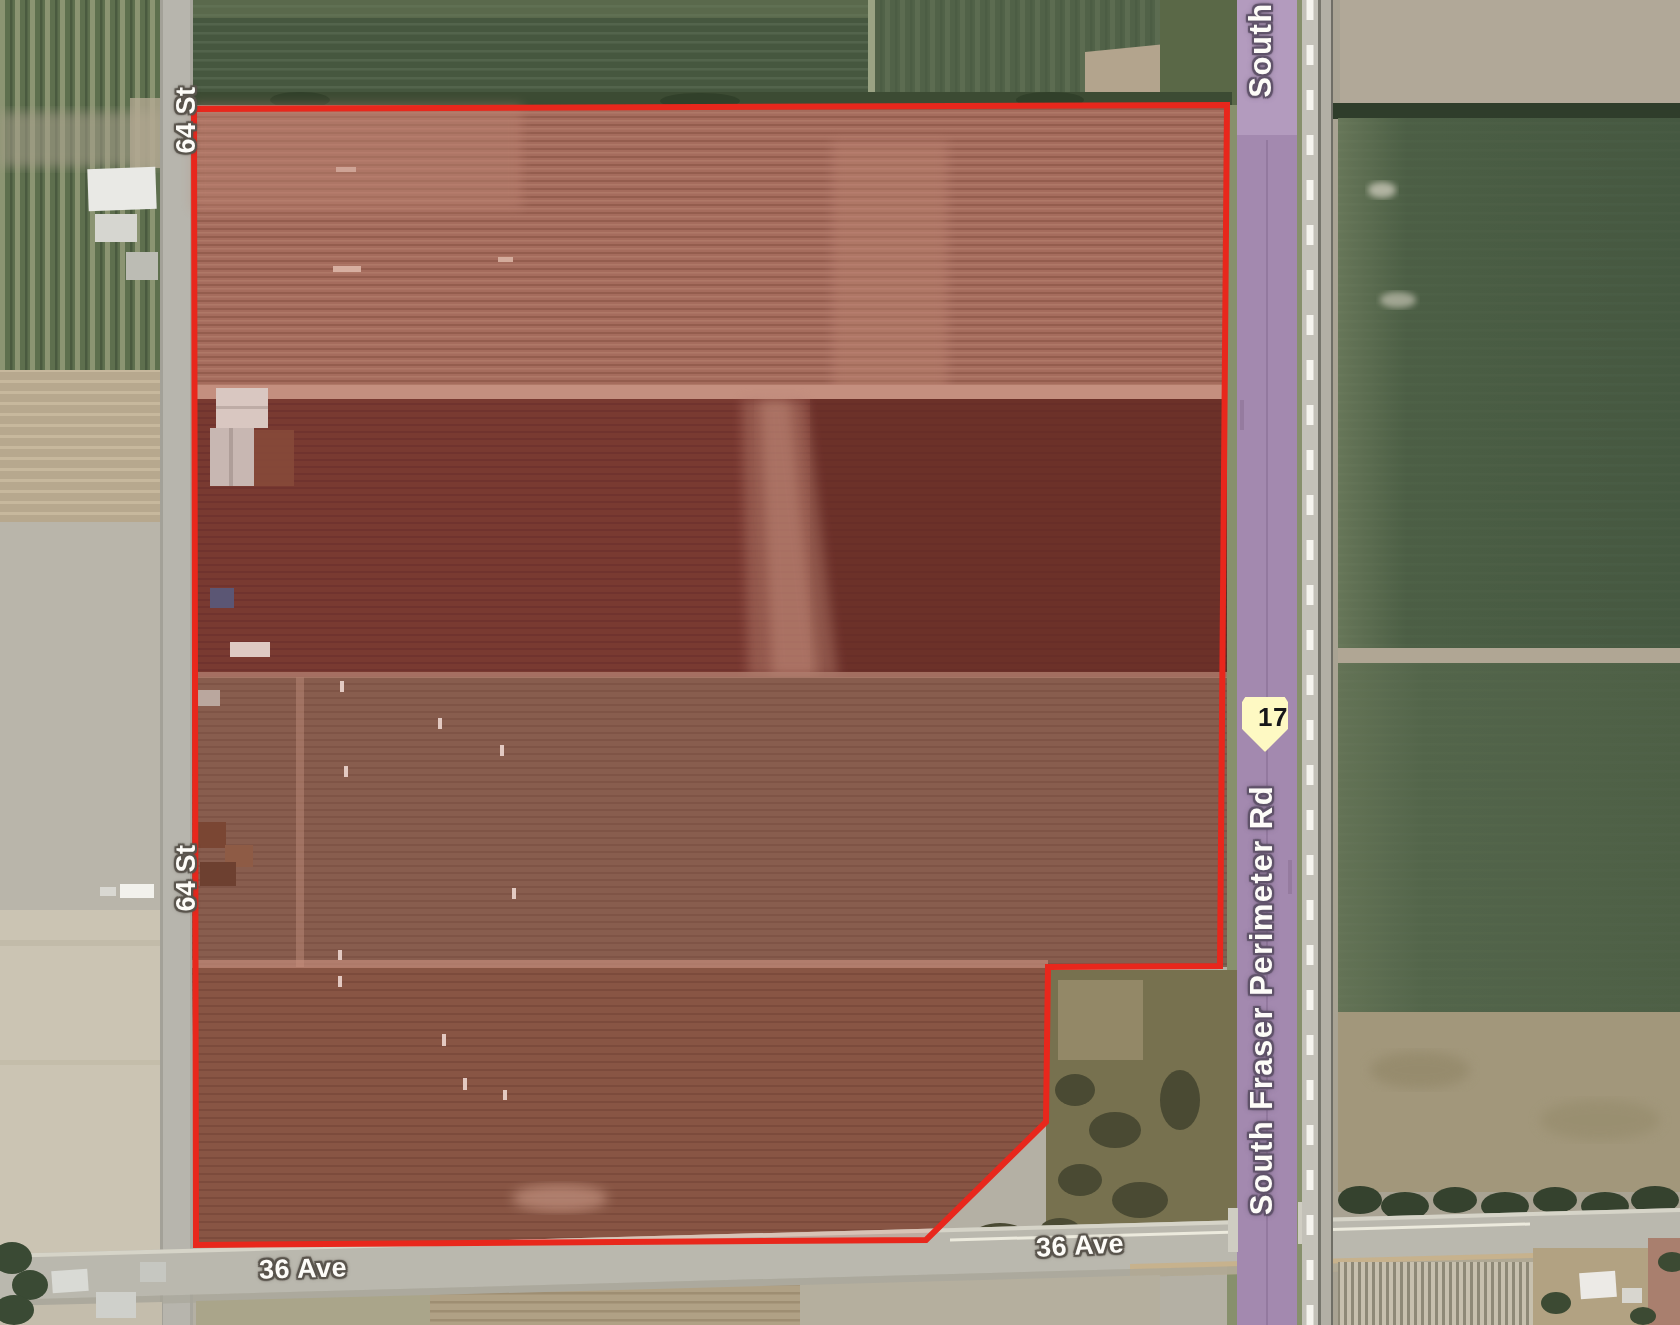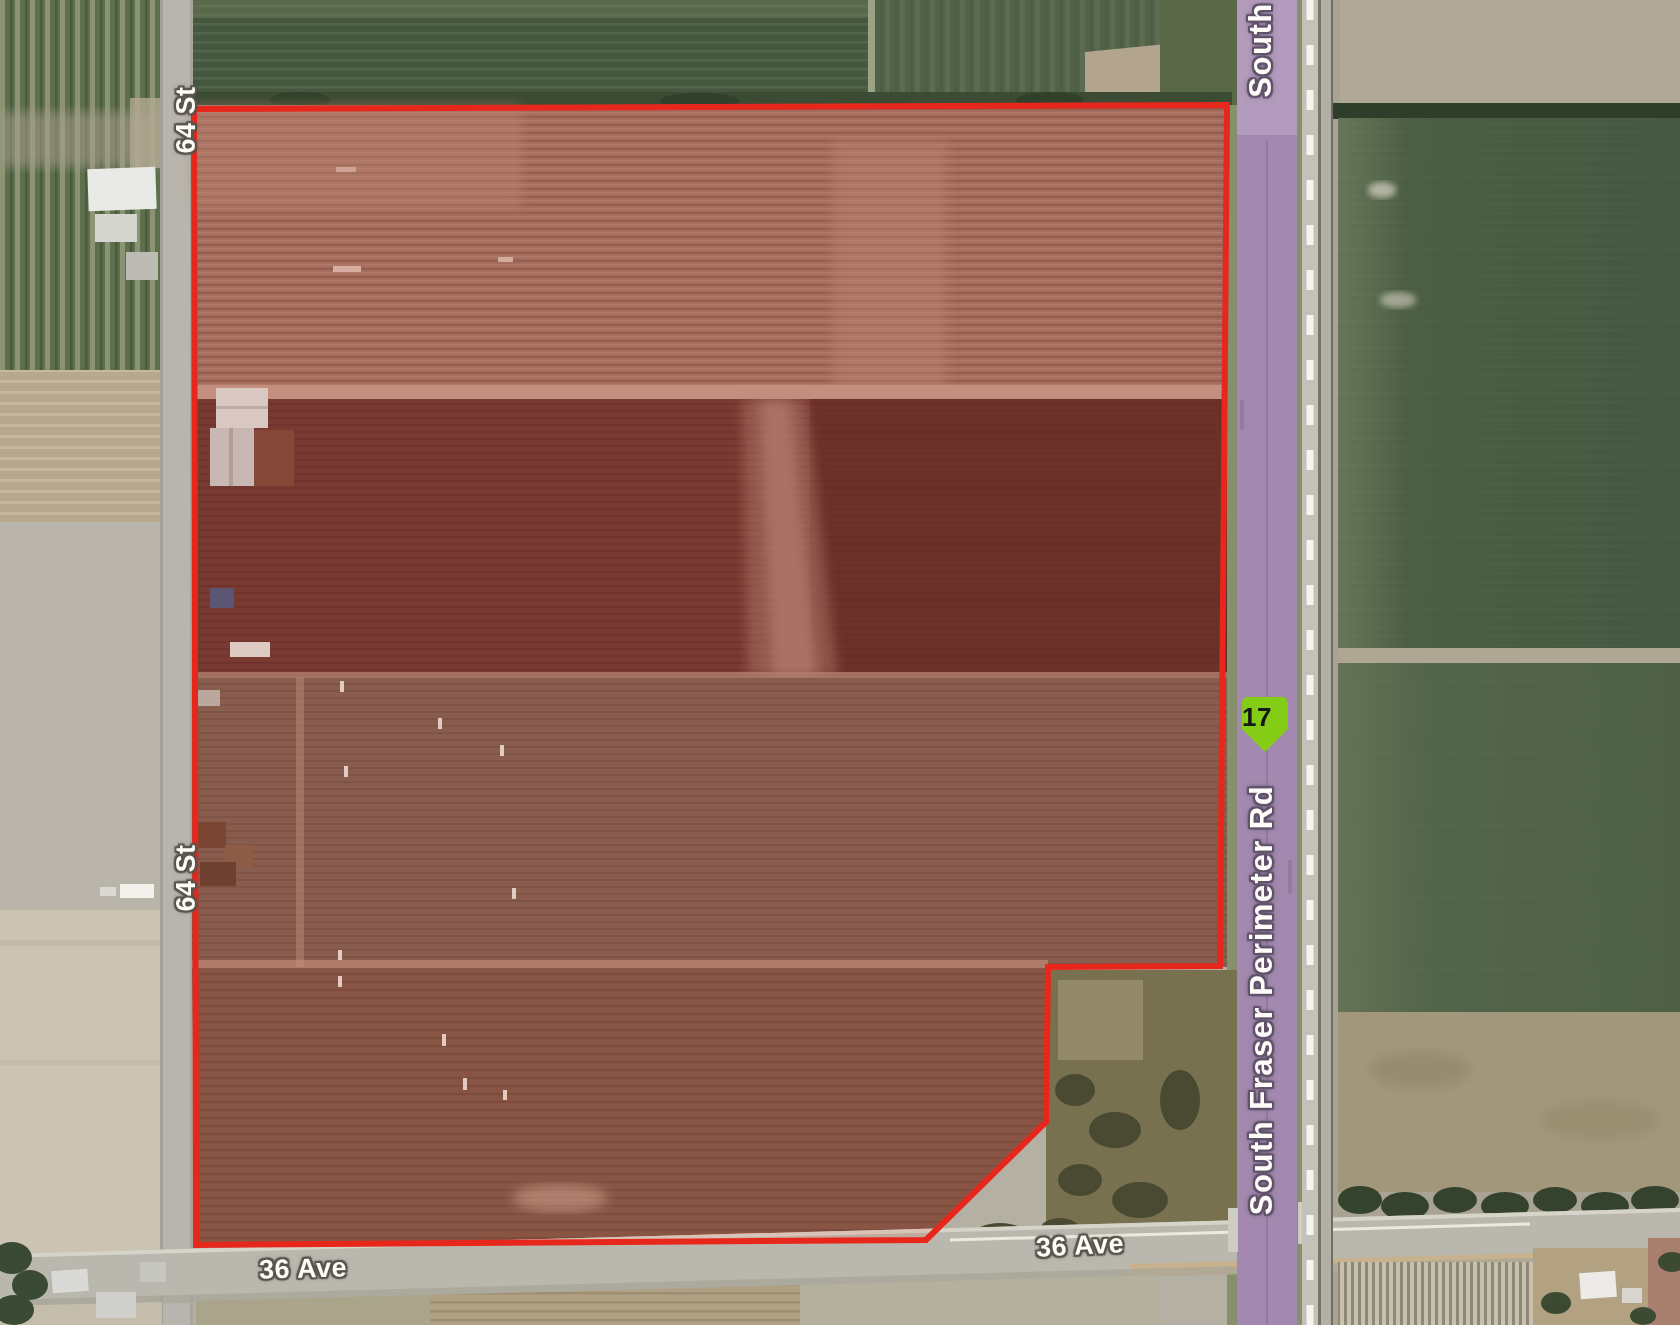--- a/index.html
+++ b/index.html
@@ -20,23 +20,23 @@
   .vert{transform:translate(-50%,-50%) rotate(-90deg);}
   .hwytext{
     font-size:31px;letter-spacing:1.5px;
     text-shadow:
       -2px 0 1px #60536a, 2px 0 1px #60536a, 0 -2px 1px #60536a, 0 2px 1px #60536a,
       -2px -2px 1px #60536a, 2px 2px 1px #60536a, -2px 2px 1px #60536a, 2px -2px 1px #60536a,
       0 0 6px #544a5c;
   }
   .sttext{font-size:27px;}
   .shield{
-    position:absolute;left:1242px;top:697px;width:46px;height:55px;background:#84cc16;
+    position:absolute;left:1242px;top:697px;width:46px;height:55px;background:#fef9c3;
     clip-path:polygon(7% 0,93% 0,100% 9%,100% 58%,50% 100%,0 58%,0 9%);
-    display:flex;justify-content:flex-start;box-shadow:0 0 4px rgba(0,0,0,.4);
+    display:flex;justify-content:flex-end;box-shadow:0 0 4px rgba(0,0,0,.4);
   }
   .shield span{color:#17171a;font-weight:700;font-size:26px;margin-top:5px;letter-spacing:.5px;}
 </style>
 </head>
 <body>
 
 <div id="viewport">
 
 <svg id="scene" width="1680" height="1325" viewBox="0 0 1680 1325" xmlns="http://www.w3.org/2000/svg">
   <defs>

